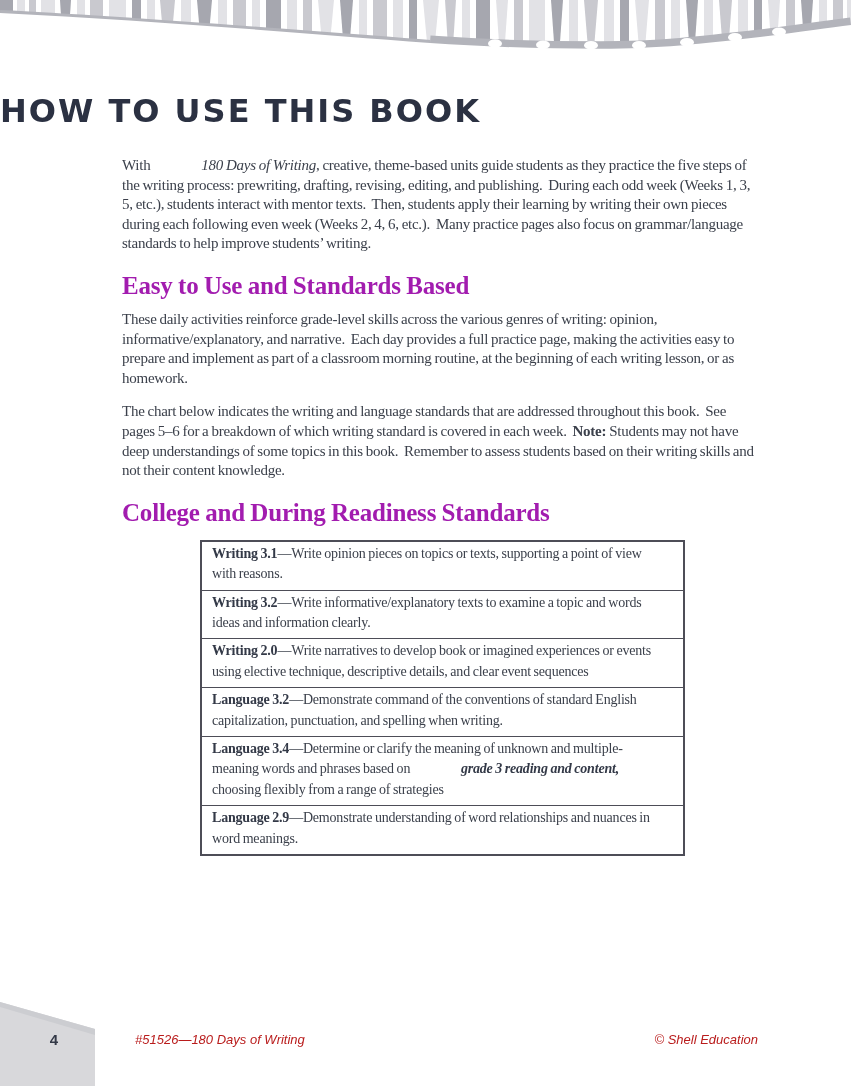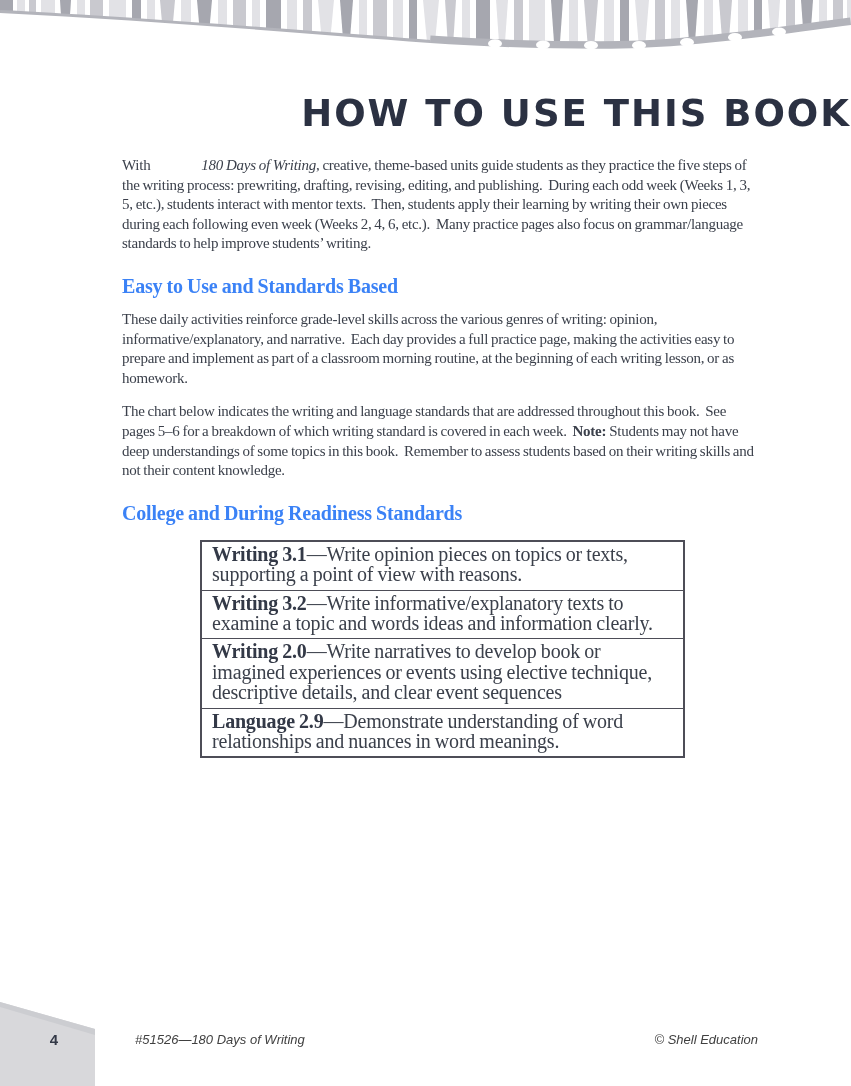--- a/index.html
+++ b/index.html
@@ -3,56 +3,56 @@
 <meta charset="utf-8">
 <style>
   html,body{margin:0;padding:0;background:#ffffff;}
   .page{
     position:relative;width:851px;height:1086px;background:#ffffff;
     overflow:hidden;color:#3b404b;
     font-family:"Liberation Serif",serif;
   }
   .top-border{position:absolute;top:0;left:0;display:block;}
   .page-title{
-    position:absolute;top:92px;left:0;width:100%;margin:0;text-align:right;
-    font-family:"DejaVu Sans",sans-serif;font-weight:bold;font-size:37px;
+    position:absolute;top:92px;left:0;width:100%;margin:0;text-align:left;
+    font-family:"DejaVu Sans",sans-serif;font-weight:bold;font-size:32px;
     letter-spacing:2px;color:#2b3142;
   }
   .content{
     position:absolute;left:122px;top:156px;width:636px;
     font-size:15px;line-height:19.6px;color:#3b404b;
     letter-spacing:-0.25px;word-spacing:-0.6px;
   }
   .content p{margin:0 0 14px 0;white-space:pre-wrap;}
   .content h2{
-    margin:21px 0 13px 0;font-size:20px;line-height:22px;
-    color:#3b82f6;font-weight:bold;letter-spacing:-0.2px;
+    margin:21px 0 13px 0;font-size:25px;line-height:22px;
+    color:#a21caf;font-weight:bold;letter-spacing:-0.2px;
   }
   .seg-b{font-weight:bold;}
   .seg-i{font-style:italic;margin-left:48px;}
   table.standards{
     border-collapse:collapse;margin:16px 0 0 78px;width:485px;
     border:2px solid #4d4d57;
   }
   table.standards td{
     border:1.4px solid #4d4d57;padding:2px 24px 5px 10px;
-    font-size:20px;line-height:20.4px;white-space:pre-wrap;
+    font-size:14px;line-height:20.4px;white-space:pre-wrap;
     letter-spacing:-0.2px;
   }
   table.standards td .seg-b{color:#333947;}
   .footer-tab{position:absolute;left:0;bottom:0;display:block;}
   .page-number{
     position:absolute;left:44px;top:1031px;width:20px;text-align:center;
     font-family:"Liberation Sans",sans-serif;font-weight:bold;
     font-size:15px;color:#333947;
   }
   .footer-meta{
     position:absolute;top:1032px;
     font-family:"Liberation Sans",sans-serif;font-style:italic;
-    font-size:13px;color:#404040;
+    font-size:13px;color:#b91c1c;
   }
   .footer-left{left:135px;}
   .footer-right{right:93px;}
 </style>
 </head>
 <body>
 
 <div class="page">
 
   <svg class="top-border" width="851" height="58" viewBox="0 0 851 58">
@@ -137,20 +137,26 @@
           <tr>
             <td><span class="seg-b">Writing 3.1</span><span>—Write opinion pieces on topics or texts, supporting a point of view with reasons.</span></td>
           </tr>
           <tr>
             <td><span class="seg-b">Writing 3.2</span><span>—Write informative/explanatory texts to examine a topic and words ideas and information clearly.</span></td>
           </tr>
           <tr>
             <td><span class="seg-b">Writing 2.0</span><span>—Write narratives to develop book or imagined experiences or events using elective technique, descriptive details, and clear event sequences</span></td>
           </tr>
           <tr>
+            <td><span class="seg-b">Language 3.2</span><span>—Demonstrate command of the conventions of standard English capitalization, punctuation, and spelling when writing.</span></td>
+          </tr>
+          <tr>
+            <td><span class="seg-b">Language 3.4</span><span>—Determine or clarify the meaning of unknown and multiple-meaning words and phrases based on </span><span class="seg-b seg-i">grade 3 reading and content,</span><span> choosing flexibly from a range of strategies</span></td>
+          </tr>
+          <tr>
             <td><span class="seg-b">Language 2.9</span><span>—Demonstrate understanding of word relationships and nuances in word meanings.</span></td>
           </tr>
         </tbody>
     </table>
   </div>
 
   <svg class="footer-tab" width="96" height="84" viewBox="0 0 96 84">
     <polygon points="0,0 95,27 95,84 0,84" fill="#d8d8db"></polygon>
     <polygon points="0,0 95,27 95,33 0,5" fill="#cccdd1"></polygon>
   </svg>

